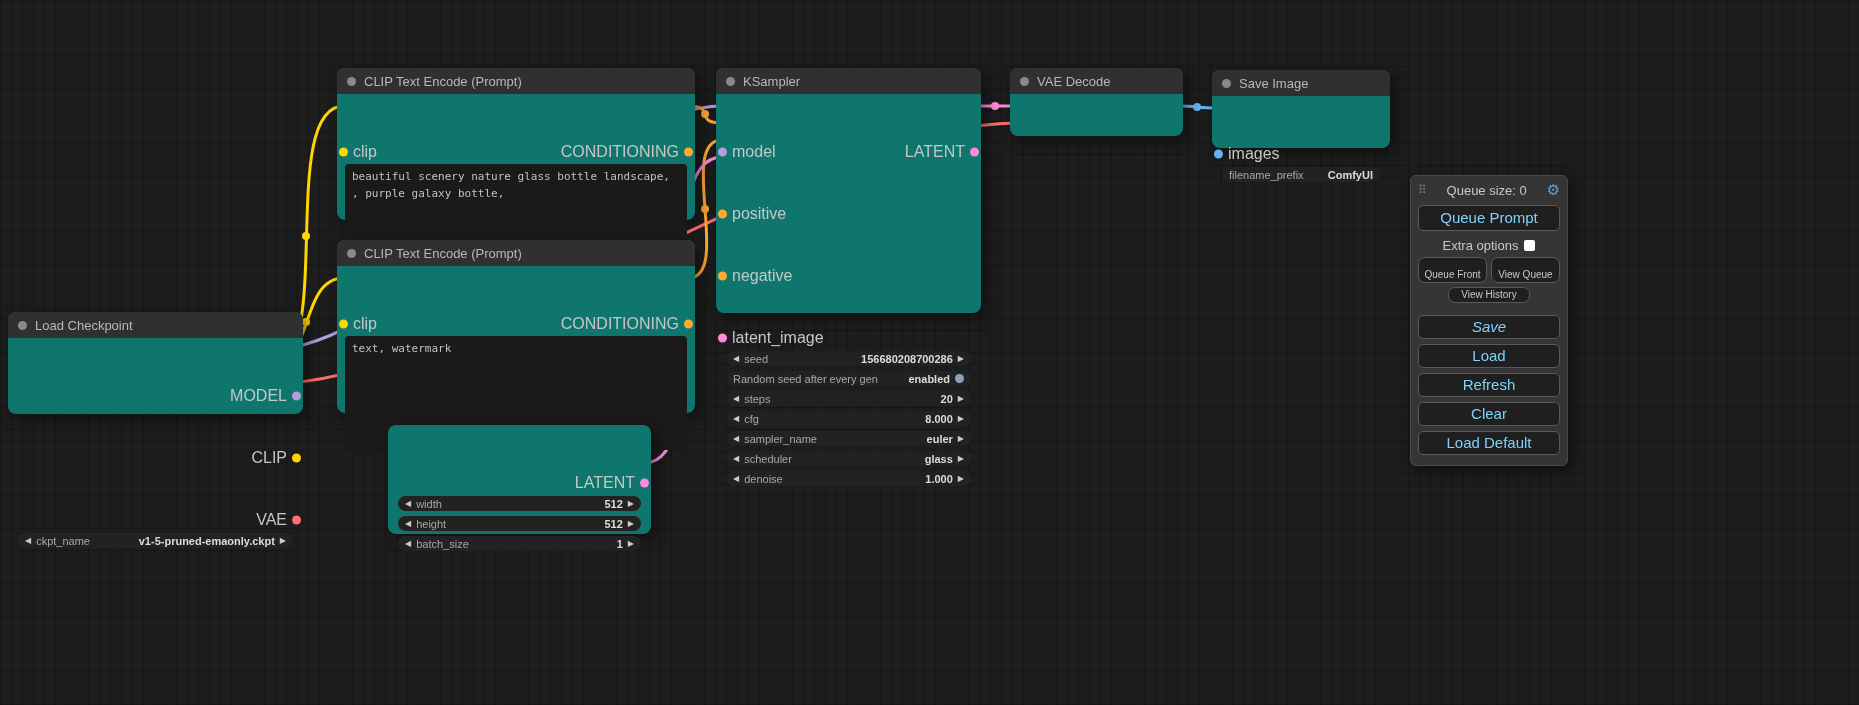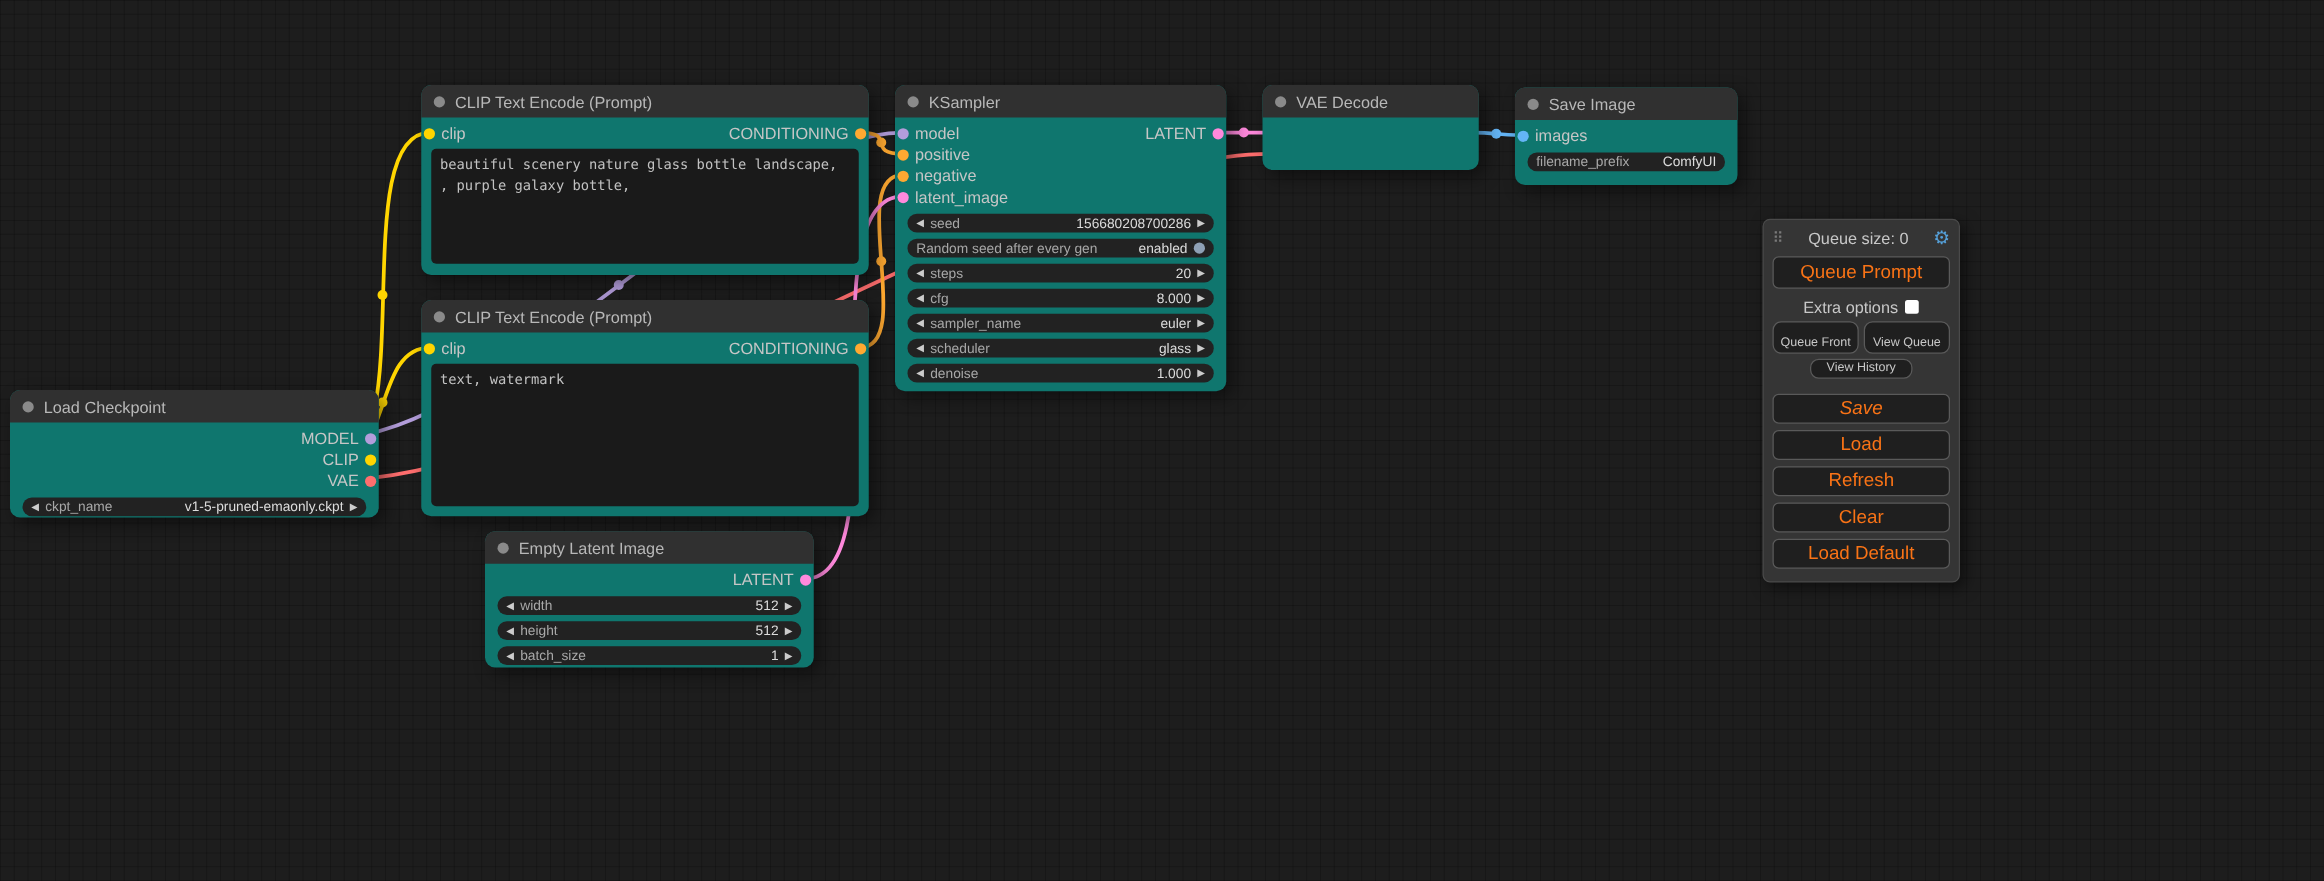--- a/index.html
+++ b/index.html
@@ -23,56 +23,56 @@
   }
   .ntitle {
     height:26px; background:#303030; border-radius:8px 8px 0 0;
     display:flex; align-items:center; gap:8px; padding:0 10px;
     font-size:13px; color:#b8b8b8; white-space:nowrap; overflow:hidden;
   }
   .tdot { width:9px; height:9px; border-radius:50%; background:#8a8a8a; flex:0 0 auto; }
   .nbody { padding-top:4px; }
   .srow {
     position:relative; height:17px; display:flex; align-items:center;
-    font-size:13px; color:#c6c6c6; padding:0 16px;
+    font-size:16px; color:#c6c6c6; padding:0 16px;margin-top:45px;
   }
   .sdot { position:absolute; width:9px; height:9px; border-radius:50%; top:50%; transform:translateY(-50%); }
   .sdot.in  { left:2px; }
   .sdot.out { right:2px; }
   .slabel-in  { margin-right:auto; }
   .slabel-out { margin-left:auto; }
   .widgets { padding:0 10px; }
   .widget {
     display:flex; align-items:center; height:15px; margin-top:5px;
     background:#222222; border-radius:8px; padding:0 7px;
     font-size:11px; gap:5px; cursor:pointer;
   }
   .warr { font-size:8px; color:#cccccc; line-height:15px; flex:0 0 auto; }
   .wlabel { color:#a8a8a8; margin-right:auto; white-space:nowrap; }
-  .wvalue { color:#dcdcdc; white-space:nowrap; }
+  .wvalue { color:#dcdcdc; white-space:nowrap;font-weight:bold; }
   .toggle-dot { width:9px; height:9px; border-radius:50%; background:#8ea0b5; flex:0 0 auto; }
   .prompt {
     display:block; width:calc(100% - 16px); margin:4px 8px 8px;
     background:#1a1a1a; border:none; border-radius:4px; resize:none;
     color:#c2c2c2; font-family:"DejaVu Sans Mono", monospace;
     font-size:11px; line-height:1.5; padding:5px 7px; outline:none; overflow:hidden;
   }
 
   #menu {
     position:absolute; left:1410px; top:175px; width:158px; z-index:2;
     background:#353535; border:1px solid #4a4a4a; border-radius:6px;
     padding:5px 7px 10px; box-shadow: 4px 4px 12px rgba(0,0,0,0.5);
   }
   .mhead { display:flex; align-items:center; height:18px; color:#c8c8c8; font-size:13px; }
   .drag { color:#7a7a7a; font-size:12px; cursor:grab; flex:0 0 auto; }
   .qsize { flex:1; text-align:center; }
   .gear { font-size:15px; cursor:pointer; flex:0 0 auto; }
   .big {
     display:block; width:100%; margin-top:5px; background:#1f1f1f;
-    border:1px solid #5a5a5a; border-radius:5px; color:#f97316;
+    border:1px solid #5a5a5a; border-radius:5px; color:#7dd3fc;
     font-size:15px; font-family:inherit; padding:2px 0 3px; cursor:pointer;
   }
   .qp { margin-top:6px; padding:3px 0 4px; }
   .mt { margin-top:12px;font-style:italic; }
   .extra {
     display:flex; align-items:center; justify-content:center; gap:6px;
     color:#c8c8c8; font-size:13px; margin-top:7px;
   }
   .checkbox { width:11px; height:11px; background:#ffffff; border-radius:2px; cursor:pointer; }
   .smallrow { display:flex; gap:4px; margin-top:4px; }
@@ -165,24 +165,20 @@
         <span class="sdot in" style="background: rgb(255, 213, 0);"></span>
         <span class="slabel-in">clip</span>
         <span class="slabel-out">CONDITIONING</span>
         <span class="sdot out" style="background: rgb(255, 169, 49);"></span>
       </div>
       <textarea class="prompt" style="height: 114px;" spellcheck="false">text, watermark</textarea>
     </div>
   </div>
 
   <div class="node" style="left:388px;top:425px;width:263px;height:109px">
-    <div class="ntitle">
-      <span class="tdot"></span>
-      <span>Empty Latent Image</span>
-    </div>
     <div class="nbody">
       <div class="srow">
         <span class="slabel-out">LATENT</span>
         <span class="sdot out" style="background: rgb(255, 137, 220);"></span>
       </div>
       <div class="widgets">
         <div class="widget">
           <span class="warr">◀</span>
           <span class="wlabel">width</span>
           <span class="wvalue">512</span>

